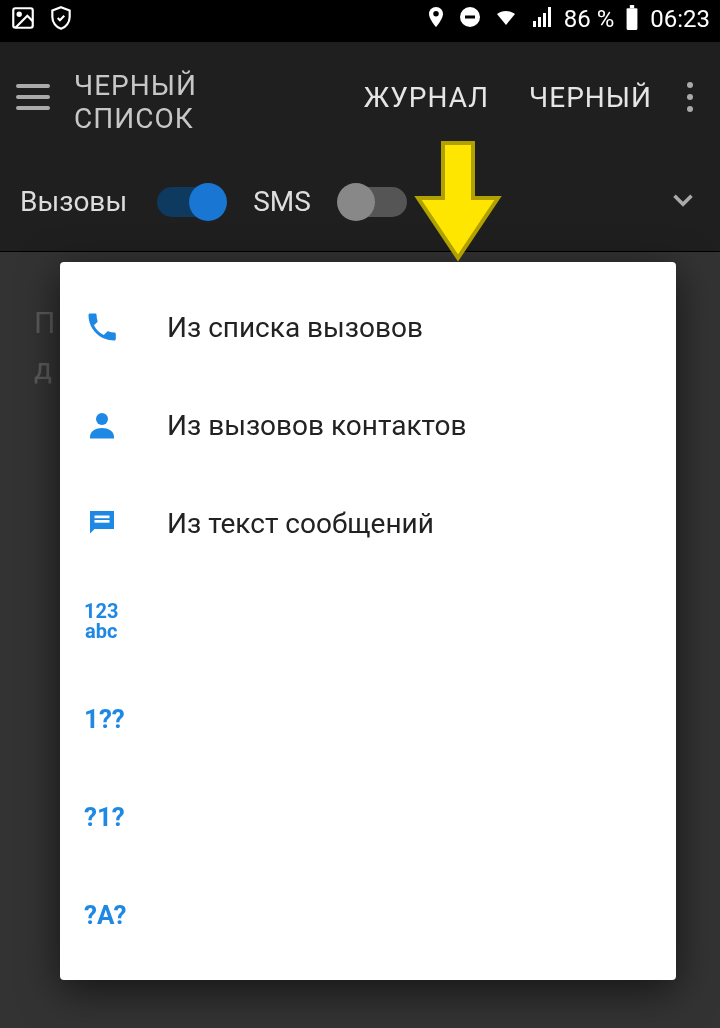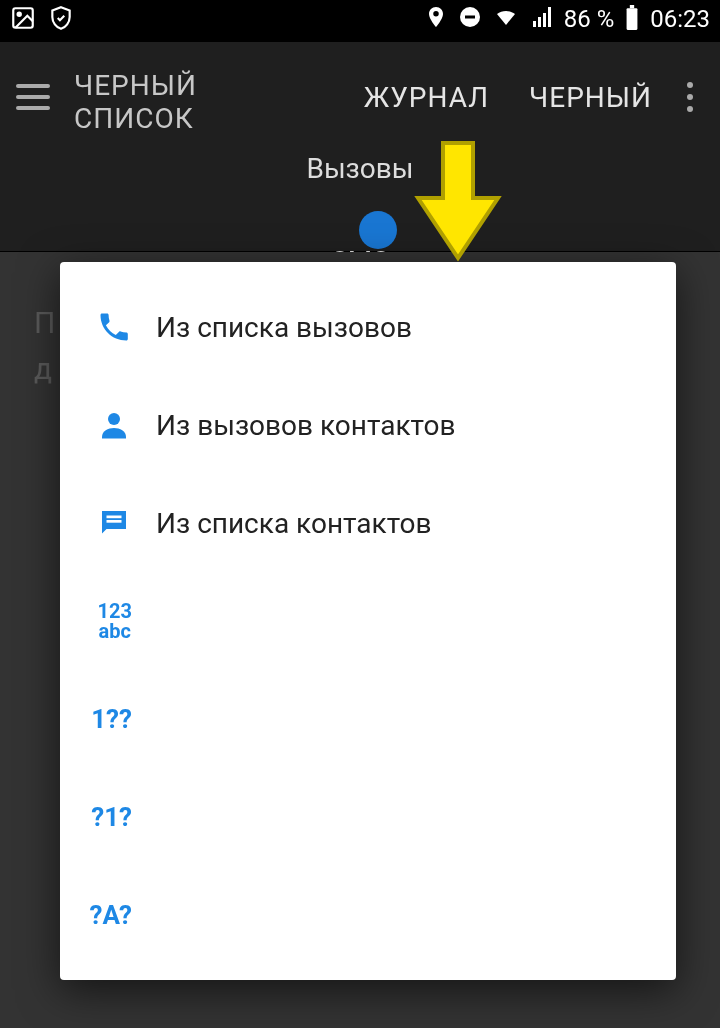--- a/index.html
+++ b/index.html
@@ -49,21 +49,20 @@
 
   
   .toggle-row {
     background:#1f1f1f;
     height:100px;
     display:flex;
     align-items:center;
     padding:0 20px;
     gap:30px;
     border-bottom:1px solid #000;
-    flex-direction:column;
   }
   .toggle-label { color:#ddd; font-size:28px;}
   .switch {
     width:66px; height:30px; border-radius:20px; position:relative;
   }
   .switch.on { background:#0e3a5f; }
   .switch.off { background:#555; }
   .switch .knob {
     position:absolute; top:-4px; width:38px; height:38px; border-radius:50%;
   }
@@ -88,25 +87,25 @@
     background:#fff;
     border-radius:4px;
     box-shadow:0 10px 40px rgba(0,0,0,.6);
     padding:16px 0;
   }
   .menu-item {
     display:flex;
     align-items:center;
     height:98px;
     padding:0 24px;
-    gap:24px;
+    gap:35px;
   }
   .menu-icon {
     width:48px; height:48px;
-    display:flex; align-items:center; justify-content:flex-end;
+    display:flex; align-items:center; justify-content:flex-start;
     color:#1e88e5;
     font-size:30px;
     font-weight:700;
   }
   .menu-icon.small-text { font-size:20px; line-height:20px; text-align:center; font-weight:700;}
   .menu-label { color:#222; font-size:28px; }
 
   
   .arrow-annotation {
     position:absolute;
@@ -239,21 +238,21 @@
   </div>
 
   <div class="menu-item">
     <div class="menu-icon">
       <svg width="36" height="36" viewBox="0 0 24 24" fill="#1e88e5">
           <path d="M4 4h16v12H7l-3 3V4z"></path>
           <rect x="7" y="7" width="10" height="1.8" fill="#fff"></rect>
           <rect x="7" y="10" width="10" height="1.8" fill="#fff"></rect>
         </svg>
     </div>
-    <span class="menu-label">Из списка контактов</span>
+    <span class="menu-label">Из текст сообщений</span>
   </div>
 
   <div class="menu-item">
     <div class="menu-icon small-text">
       <div><span>123</span><br><span>abc</span></div>
     </div>
   </div>
 
   <div class="menu-item">
     <div class="menu-icon">

